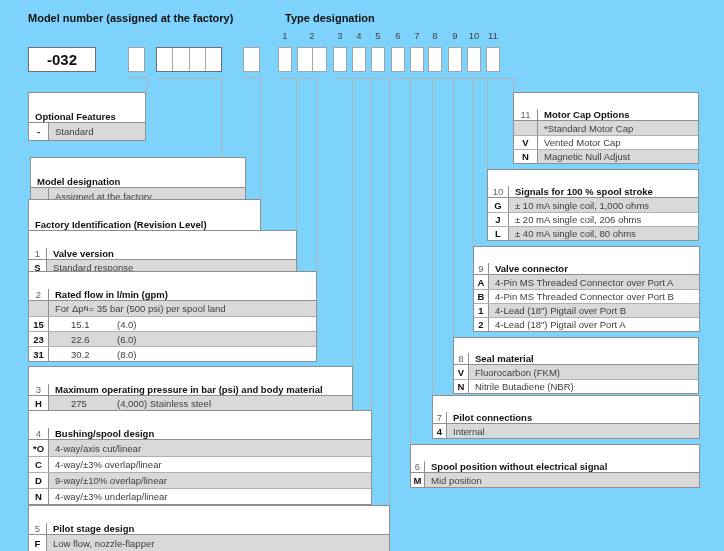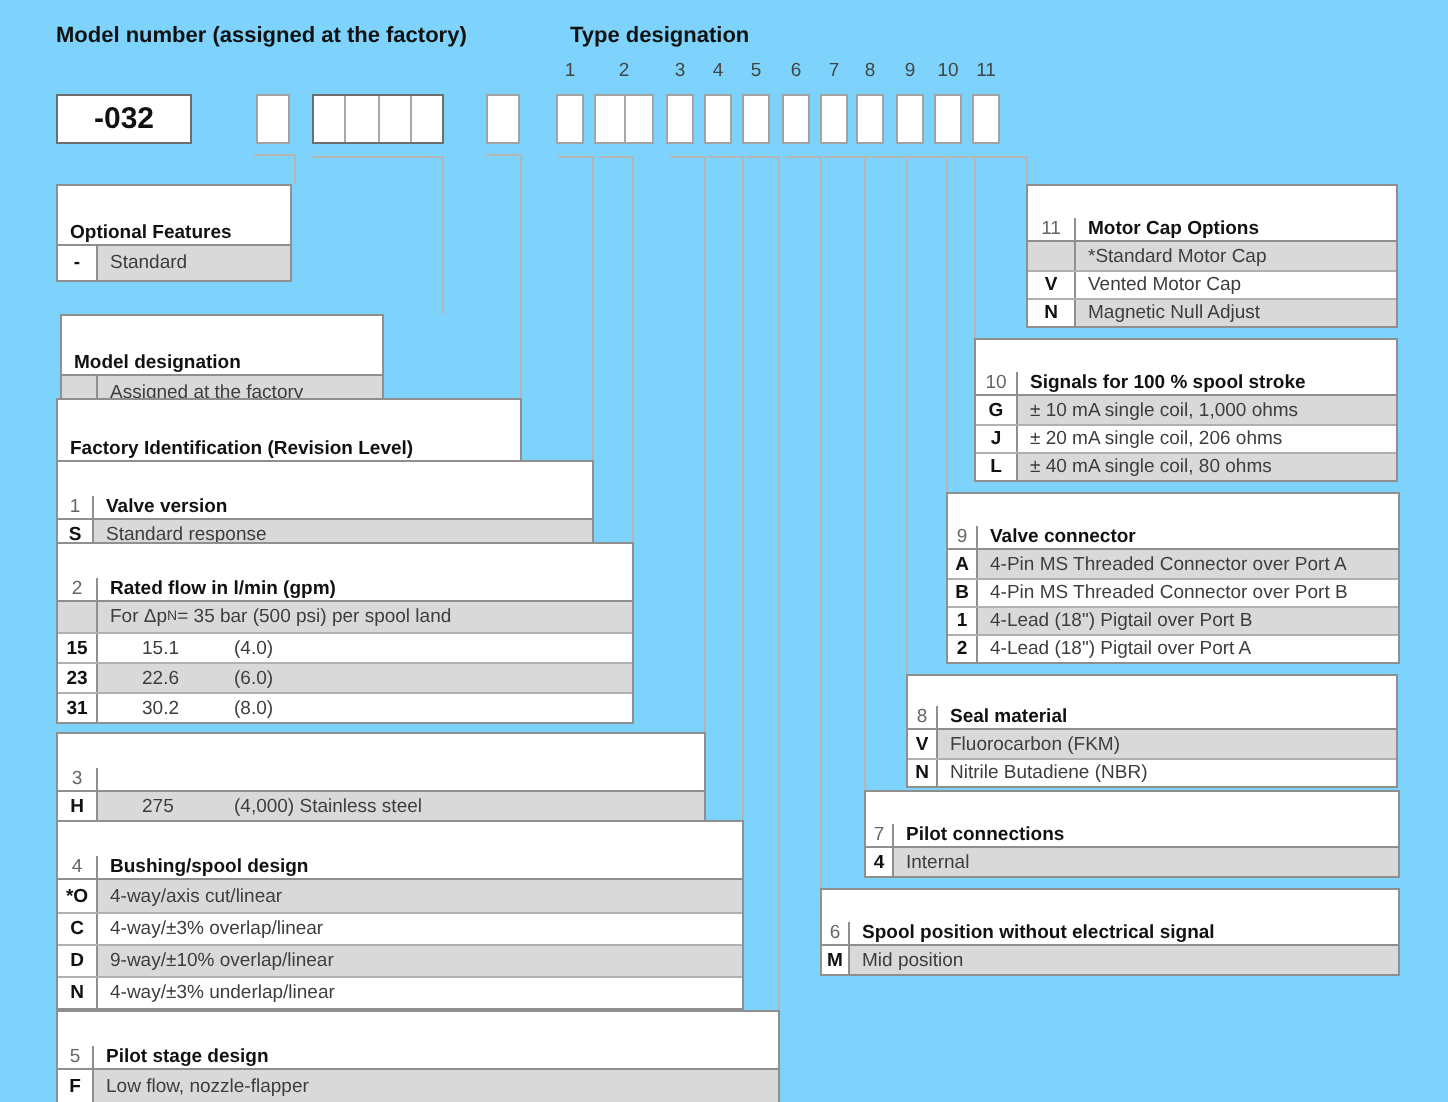--- a/index.html
+++ b/index.html
@@ -136,21 +136,21 @@
 
   <div class="ctable" style="left:28px;top:92px;width:118px;--kw:20px;--hh:17px;--rh:17px;">
       <div class="t-head">
         <span class="t-title">Optional Features</span>
       </div>
       <div class="t-row shaded">
         <span class="t-key">-</span>
         <span class="t-desc">Standard</span>
       </div>
     </div>
-  <div class="ctable" style="left:30px;top:157px;width:162px;--kw:18px;--hh:17px;--rh:17px;">
+  <div class="ctable" style="left:30px;top:157px;width:216px;--kw:18px;--hh:17px;--rh:17px;">
       <div class="t-head">
         <span class="t-title">Model designation</span>
       </div>
       <div class="t-row shaded">
         <span class="t-key shaded"></span>
         <span class="t-desc">Assigned at the factory</span>
       </div>
     </div>
   <div class="ctable" style="left:28px;top:199px;width:233px;--hh:17px;">
       <div class="t-head norows">
@@ -194,20 +194,21 @@
         <span class="t-key">31</span>
         <span class="t-desc">
           <span class="t-v1">30.2</span>
           <span>(8.0)</span>
         </span>
       </div>
     </div>
   <div class="ctable" style="left:28px;top:366px;width:325px;--kw:20px;--hh:16px;--rh:15px;">
       <div class="t-head">
         <span class="t-num">3</span>
+        <span class="t-title">Maximum operating pressure in bar (psi) and body material</span>
       </div>
       <div class="t-row shaded">
         <span class="t-key">H</span>
         <span class="t-desc">
           <span class="t-v1">275</span>
           <span>(4,000) Stainless steel</span>
         </span>
       </div>
     </div>
   <div class="ctable" style="left:28px;top:410px;width:344px;--kw:20px;--hh:16px;--rh:16px;">

